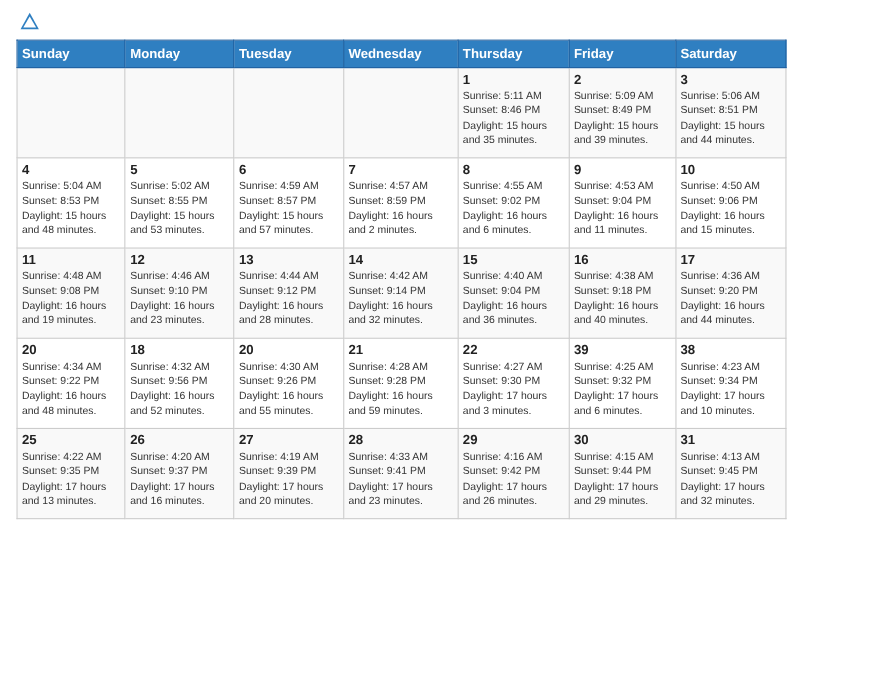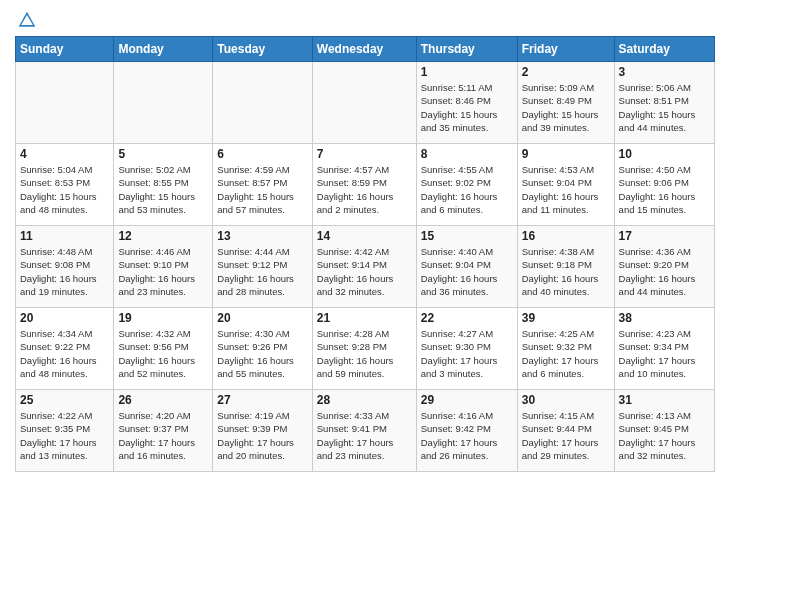--- a/index.html
+++ b/index.html
@@ -240,21 +240,21 @@
           </td>
         </tr>
         <tr>
           <td>
             <span class="day-number">20</span>
             <div class="day-info">Sunrise: 4:34 AM
 Sunset: 9:22 PM
 Daylight: 16 hours and 48 minutes.</div>
           </td>
           <td>
-            <span class="day-number">19</span>
+            <span class="day-number">18</span>
             <div class="day-info">Sunrise: 4:32 AM
 Sunset: 9:56 PM
 Daylight: 16 hours and 52 minutes.</div>
           </td>
           <td>
             <span class="day-number">20</span>
             <div class="day-info">Sunrise: 4:30 AM
 Sunset: 9:26 PM
 Daylight: 16 hours and 55 minutes.</div>
           </td>

